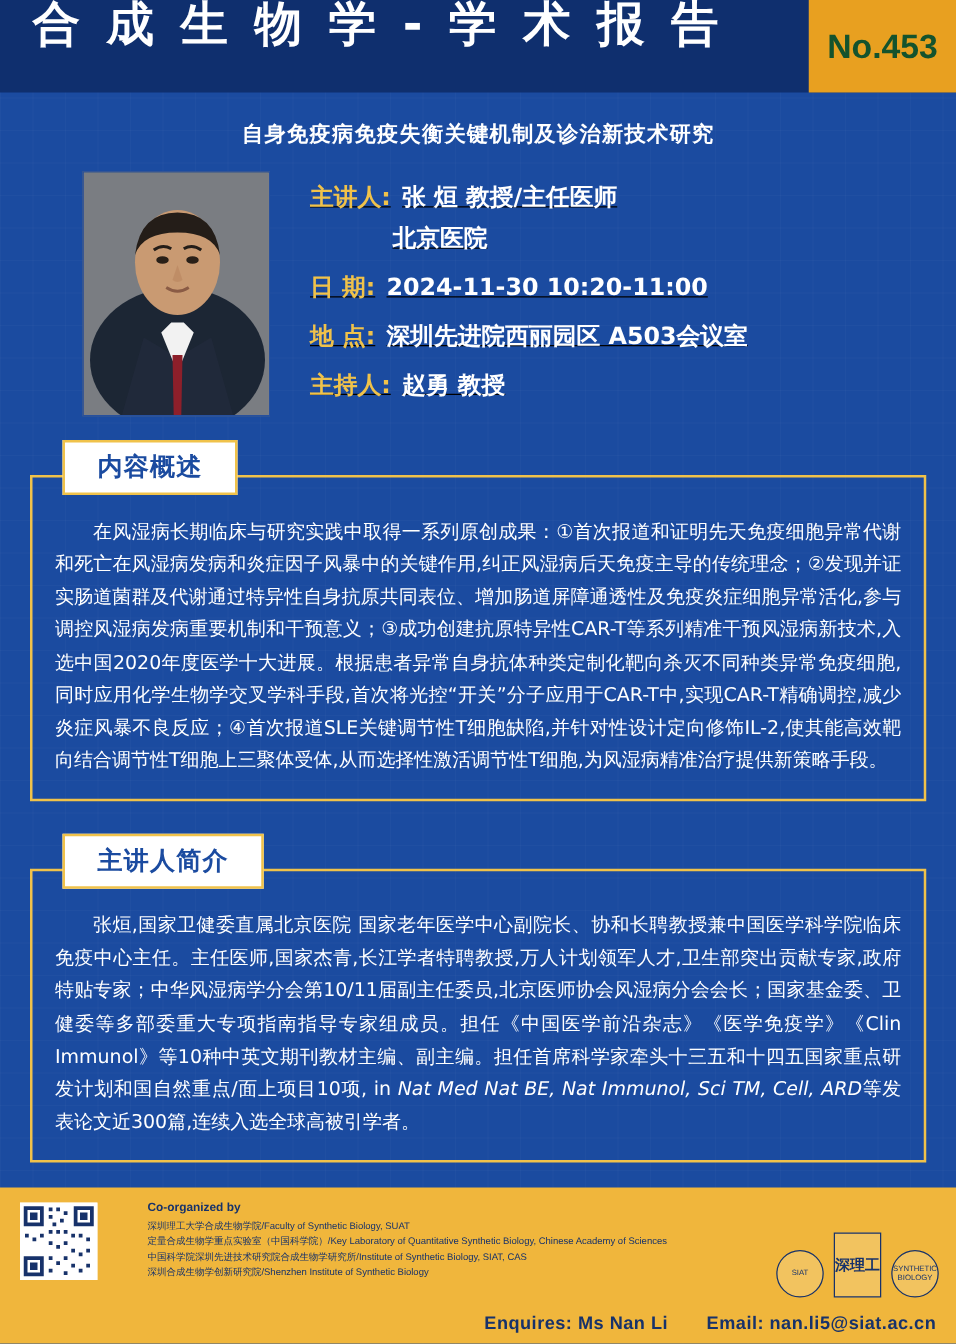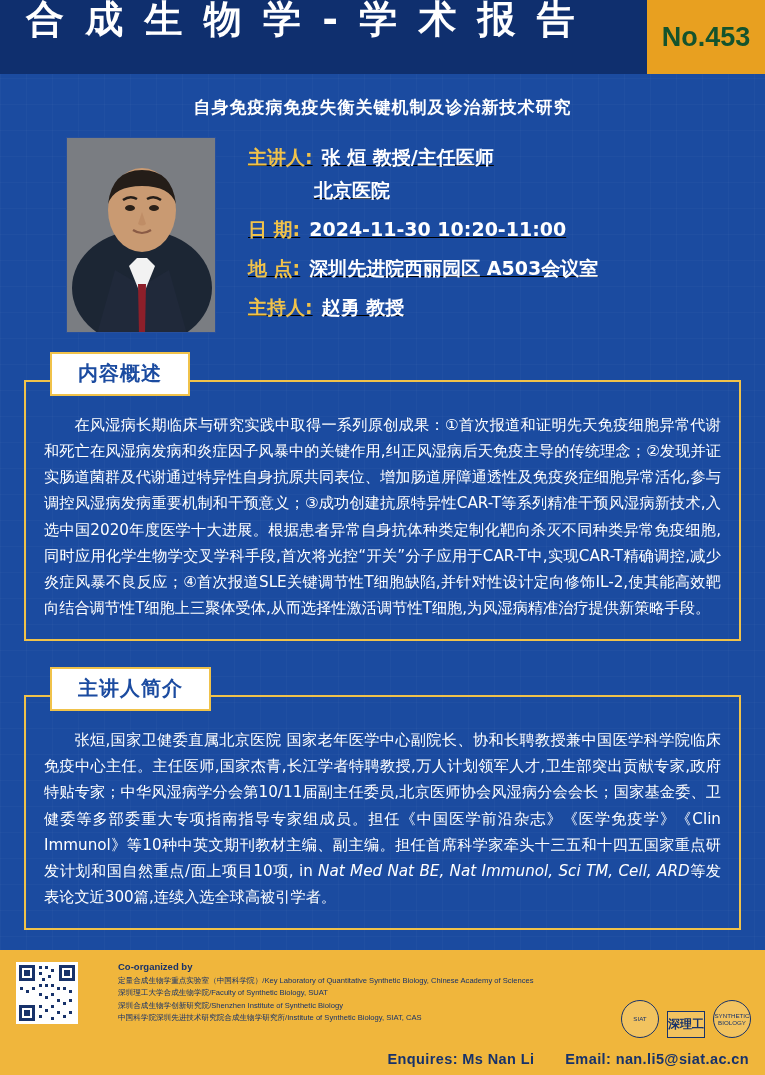--- a/index.html
+++ b/index.html
@@ -195,21 +195,21 @@
     display: flex;
     align-items: center;
     justify-content: center;
     text-align: center;
     line-height: 1.15;
     padding: 3px;
     background: rgba(255,255,255,0.18);
   }
   .logo-square {
     width: 38px;
-    height: 27px;
+    height: 52px;
     border: 1.5px solid #17326a;
     color: #17326a;
     font-size: 12px;
     font-weight: bold;
     display: flex;
     align-items: center;
     justify-content: center;
     background: rgba(255,255,255,0.18);
   }
   .footer-contact {
@@ -331,24 +331,24 @@
             <rect x="41" y="49" width="3" height="3"></rect>
               <rect x="47" y="53" width="3" height="3"></rect>
               <rect x="53" y="49" width="3" height="3"></rect>
             <rect x="23" y="53" width="3" height="3"></rect>
               <rect x="35" y="55" width="3" height="3"></rect>
           </g>
         </svg>
       </div>
       <div class="org">
         <div class="org-title">Co-organized by</div>
+        <div class="org-line">深圳理工大学合成生物学院/Faculty of Synthetic Biology, SUAT</div>
         <div class="org-line">定量合成生物学重点实验室（中国科学院）/Key Laboratory of Quantitative Synthetic Biology, Chinese Academy of Sciences</div>
-        <div class="org-line">深圳理工大学合成生物学院/Faculty of Synthetic Biology, SUAT</div>
+        <div class="org-line">中国科学院深圳先进技术研究院合成生物学研究所/Institute of Synthetic Biology, SIAT, CAS</div>
         <div class="org-line">深圳合成生物学创新研究院/Shenzhen Institute of Synthetic Biology</div>
-        <div class="org-line">中国科学院深圳先进技术研究院合成生物学研究所/Institute of Synthetic Biology, SIAT, CAS</div>
       </div>
       <div class="logos">
         <div class="logo-circle">SIAT</div>
         <div class="logo-square">深理工</div>
         <div class="logo-circle">SYNTHETIC BIOLOGY</div>
       </div>
     </div>
     <div class="footer-contact">
       <span>Enquires: Ms Nan Li</span>
       <span class="gap"></span>

